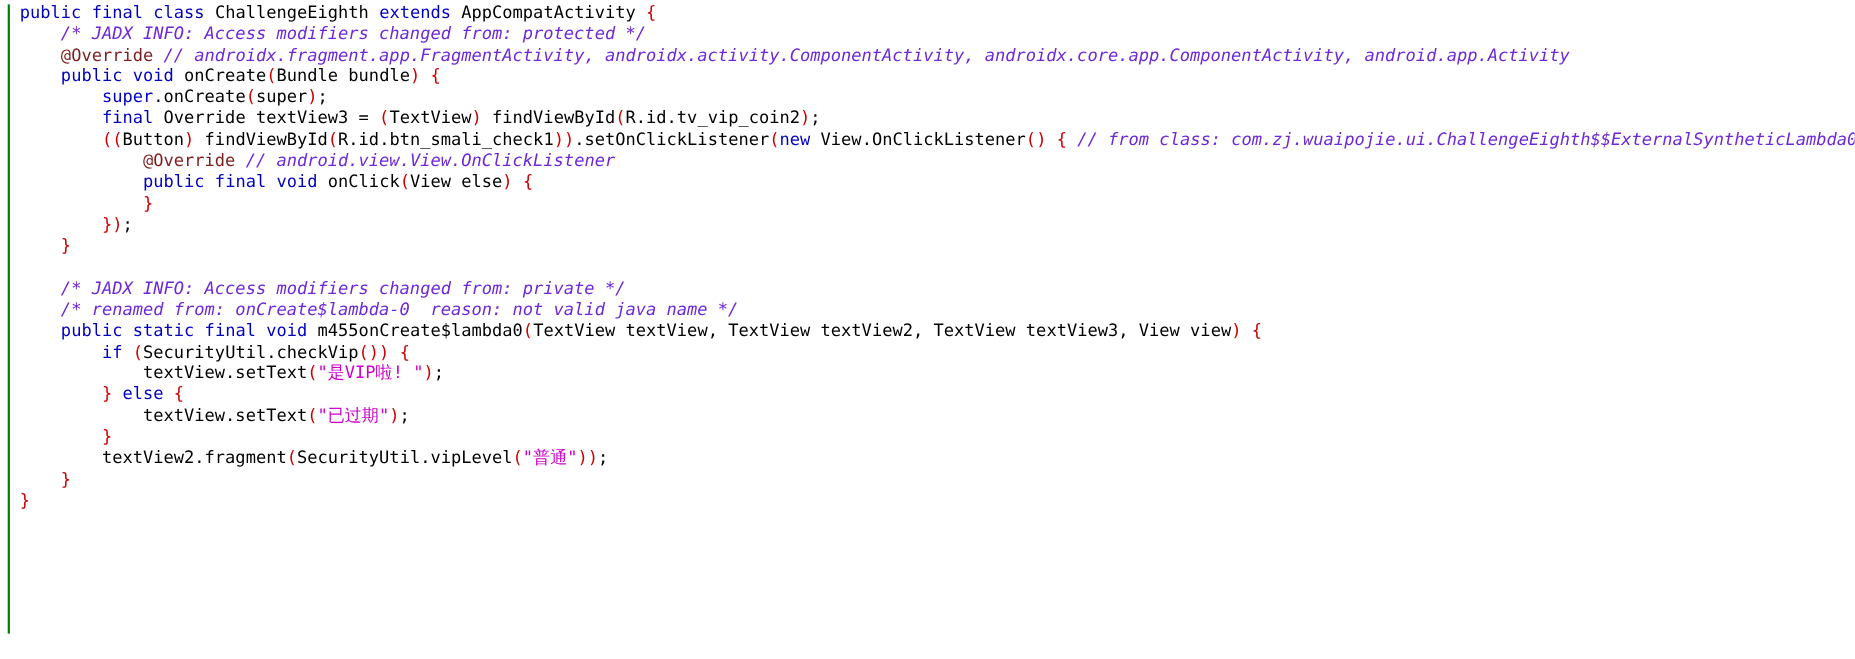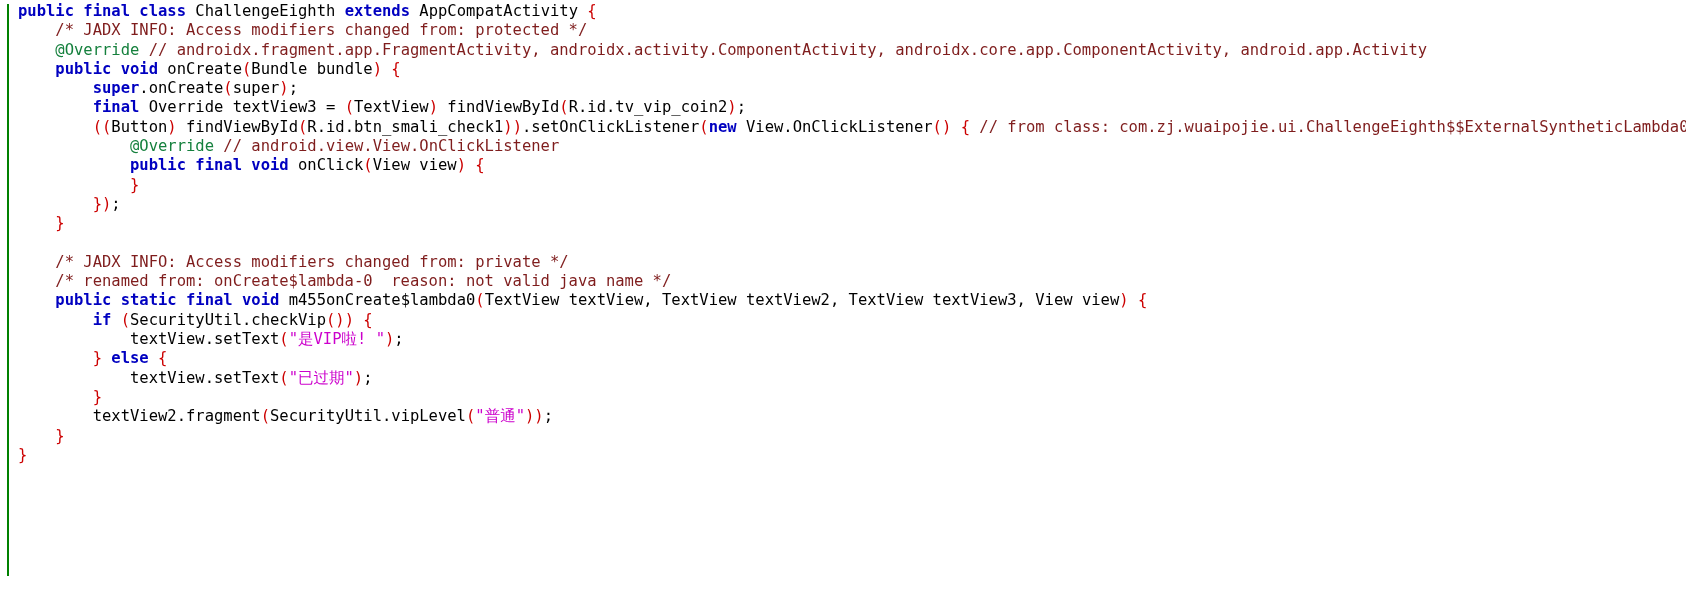--- a/index.html
+++ b/index.html
@@ -37,42 +37,42 @@
   }
   .line {
     height: 19.3px;
     line-height: 19.3px;
     white-space: pre;
     font-size: 15.5px;
     font-family: "DejaVu Sans Mono", "Liberation Mono", monospace;
     color: #000000;
     padding-left: 8px;
   }
-  .kw      { color: #0000c0; font-weight: bold; }
+  .kw      { color: #0000c0; font-weight: normal; }
   .punc    { color: #cc0000; }
-  .cmt     { color: #7f1d1d; }
-  .anno    { color: #15803d; }
+  .cmt     { color: #6d28d9; font-style: italic; }
+  .anno    { color: #7f1d1d; }
   .str     { color: #cc00cc; }
   .plain   { color: #000000; }
 </style>
 </head>
 <body>
 
 <div id="code-view">
   <div class="fold-bar"></div>
   <div class="code-area" id="code-area">
       <div class="line"><span class="kw">public</span><span class="plain"> </span><span class="kw">final</span><span class="plain"> </span><span class="kw">class</span><span class="plain"> ChallengeEighth </span><span class="kw">extends</span><span class="plain"> AppCompatActivity </span><span class="punc">{</span></div>
       <div class="line"><span class="plain">    </span><span class="cmt">/* JADX INFO: Access modifiers changed from: protected */</span></div>
       <div class="line"><span class="plain">    </span><span class="anno">@Override</span><span class="plain"> </span><span class="cmt">// androidx.fragment.app.FragmentActivity, androidx.activity.ComponentActivity, androidx.core.app.ComponentActivity, android.app.Activity</span></div>
       <div class="line"><span class="plain">    </span><span class="kw">public</span><span class="plain"> </span><span class="kw">void</span><span class="plain"> onCreate</span><span class="punc">(</span><span class="plain">Bundle bundle</span><span class="punc">)</span><span class="plain"> </span><span class="punc">{</span></div>
       <div class="line"><span class="plain">        </span><span class="kw">super</span><span class="plain">.onCreate</span><span class="punc">(</span><span class="plain">super</span><span class="punc">)</span><span class="plain">;</span></div>
       <div class="line"><span class="plain">        </span><span class="kw">final</span><span class="plain"> Override textView3 = </span><span class="punc">(</span><span class="plain">TextView</span><span class="punc">)</span><span class="plain"> findViewById</span><span class="punc">(</span><span class="plain">R.id.tv_vip_coin2</span><span class="punc">)</span><span class="plain">;</span></div>
       <div class="line"><span class="plain">        </span><span class="punc">((</span><span class="plain">Button</span><span class="punc">)</span><span class="plain"> findViewById</span><span class="punc">(</span><span class="plain">R.id.btn_smali_check1</span><span class="punc">))</span><span class="plain">.setOnClickListener</span><span class="punc">(</span><span class="kw">new</span><span class="plain"> View.OnClickListener</span><span class="punc">()</span><span class="plain"> </span><span class="punc">{</span><span class="plain"> </span><span class="cmt">// from class: com.zj.wuaipojie.ui.ChallengeEighth$$ExternalSyntheticLambda0</span></div>
       <div class="line"><span class="plain">            </span><span class="anno">@Override</span><span class="plain"> </span><span class="cmt">// android.view.View.OnClickListener</span></div>
-      <div class="line"><span class="plain">            </span><span class="kw">public</span><span class="plain"> </span><span class="kw">final</span><span class="plain"> </span><span class="kw">void</span><span class="plain"> onClick</span><span class="punc">(</span><span class="plain">View view</span><span class="punc">)</span><span class="plain"> </span><span class="punc">{</span></div>
+      <div class="line"><span class="plain">            </span><span class="kw">public</span><span class="plain"> </span><span class="kw">final</span><span class="plain"> </span><span class="kw">void</span><span class="plain"> onClick</span><span class="punc">(</span><span class="plain">View else</span><span class="punc">)</span><span class="plain"> </span><span class="punc">{</span></div>
       <div class="line"><span class="plain">            </span><span class="punc">}</span></div>
       <div class="line"><span class="plain">        </span><span class="punc">})</span><span class="plain">;</span></div>
       <div class="line"><span class="plain">    </span><span class="punc">}</span></div>
       <div class="line">&nbsp;</div>
       <div class="line"><span class="plain">    </span><span class="cmt">/* JADX INFO: Access modifiers changed from: private */</span></div>
       <div class="line"><span class="plain">    </span><span class="cmt">/* renamed from: onCreate$lambda-0  reason: not valid java name */</span></div>
       <div class="line"><span class="plain">    </span><span class="kw">public</span><span class="plain"> </span><span class="kw">static</span><span class="plain"> </span><span class="kw">final</span><span class="plain"> </span><span class="kw">void</span><span class="plain"> m455onCreate$lambda0</span><span class="punc">(</span><span class="plain">TextView textView, TextView textView2, TextView textView3, View view</span><span class="punc">)</span><span class="plain"> </span><span class="punc">{</span></div>
       <div class="line"><span class="plain">        </span><span class="kw">if</span><span class="plain"> </span><span class="punc">(</span><span class="plain">SecurityUtil.checkVip</span><span class="punc">())</span><span class="plain"> </span><span class="punc">{</span></div>
       <div class="line"><span class="plain">            </span><span class="plain">textView.setText</span><span class="punc">(</span><span class="str">"是VIP啦! "</span><span class="punc">)</span><span class="plain">;</span></div>
       <div class="line"><span class="plain">        </span><span class="punc">}</span><span class="plain"> </span><span class="kw">else</span><span class="plain"> </span><span class="punc">{</span></div>

